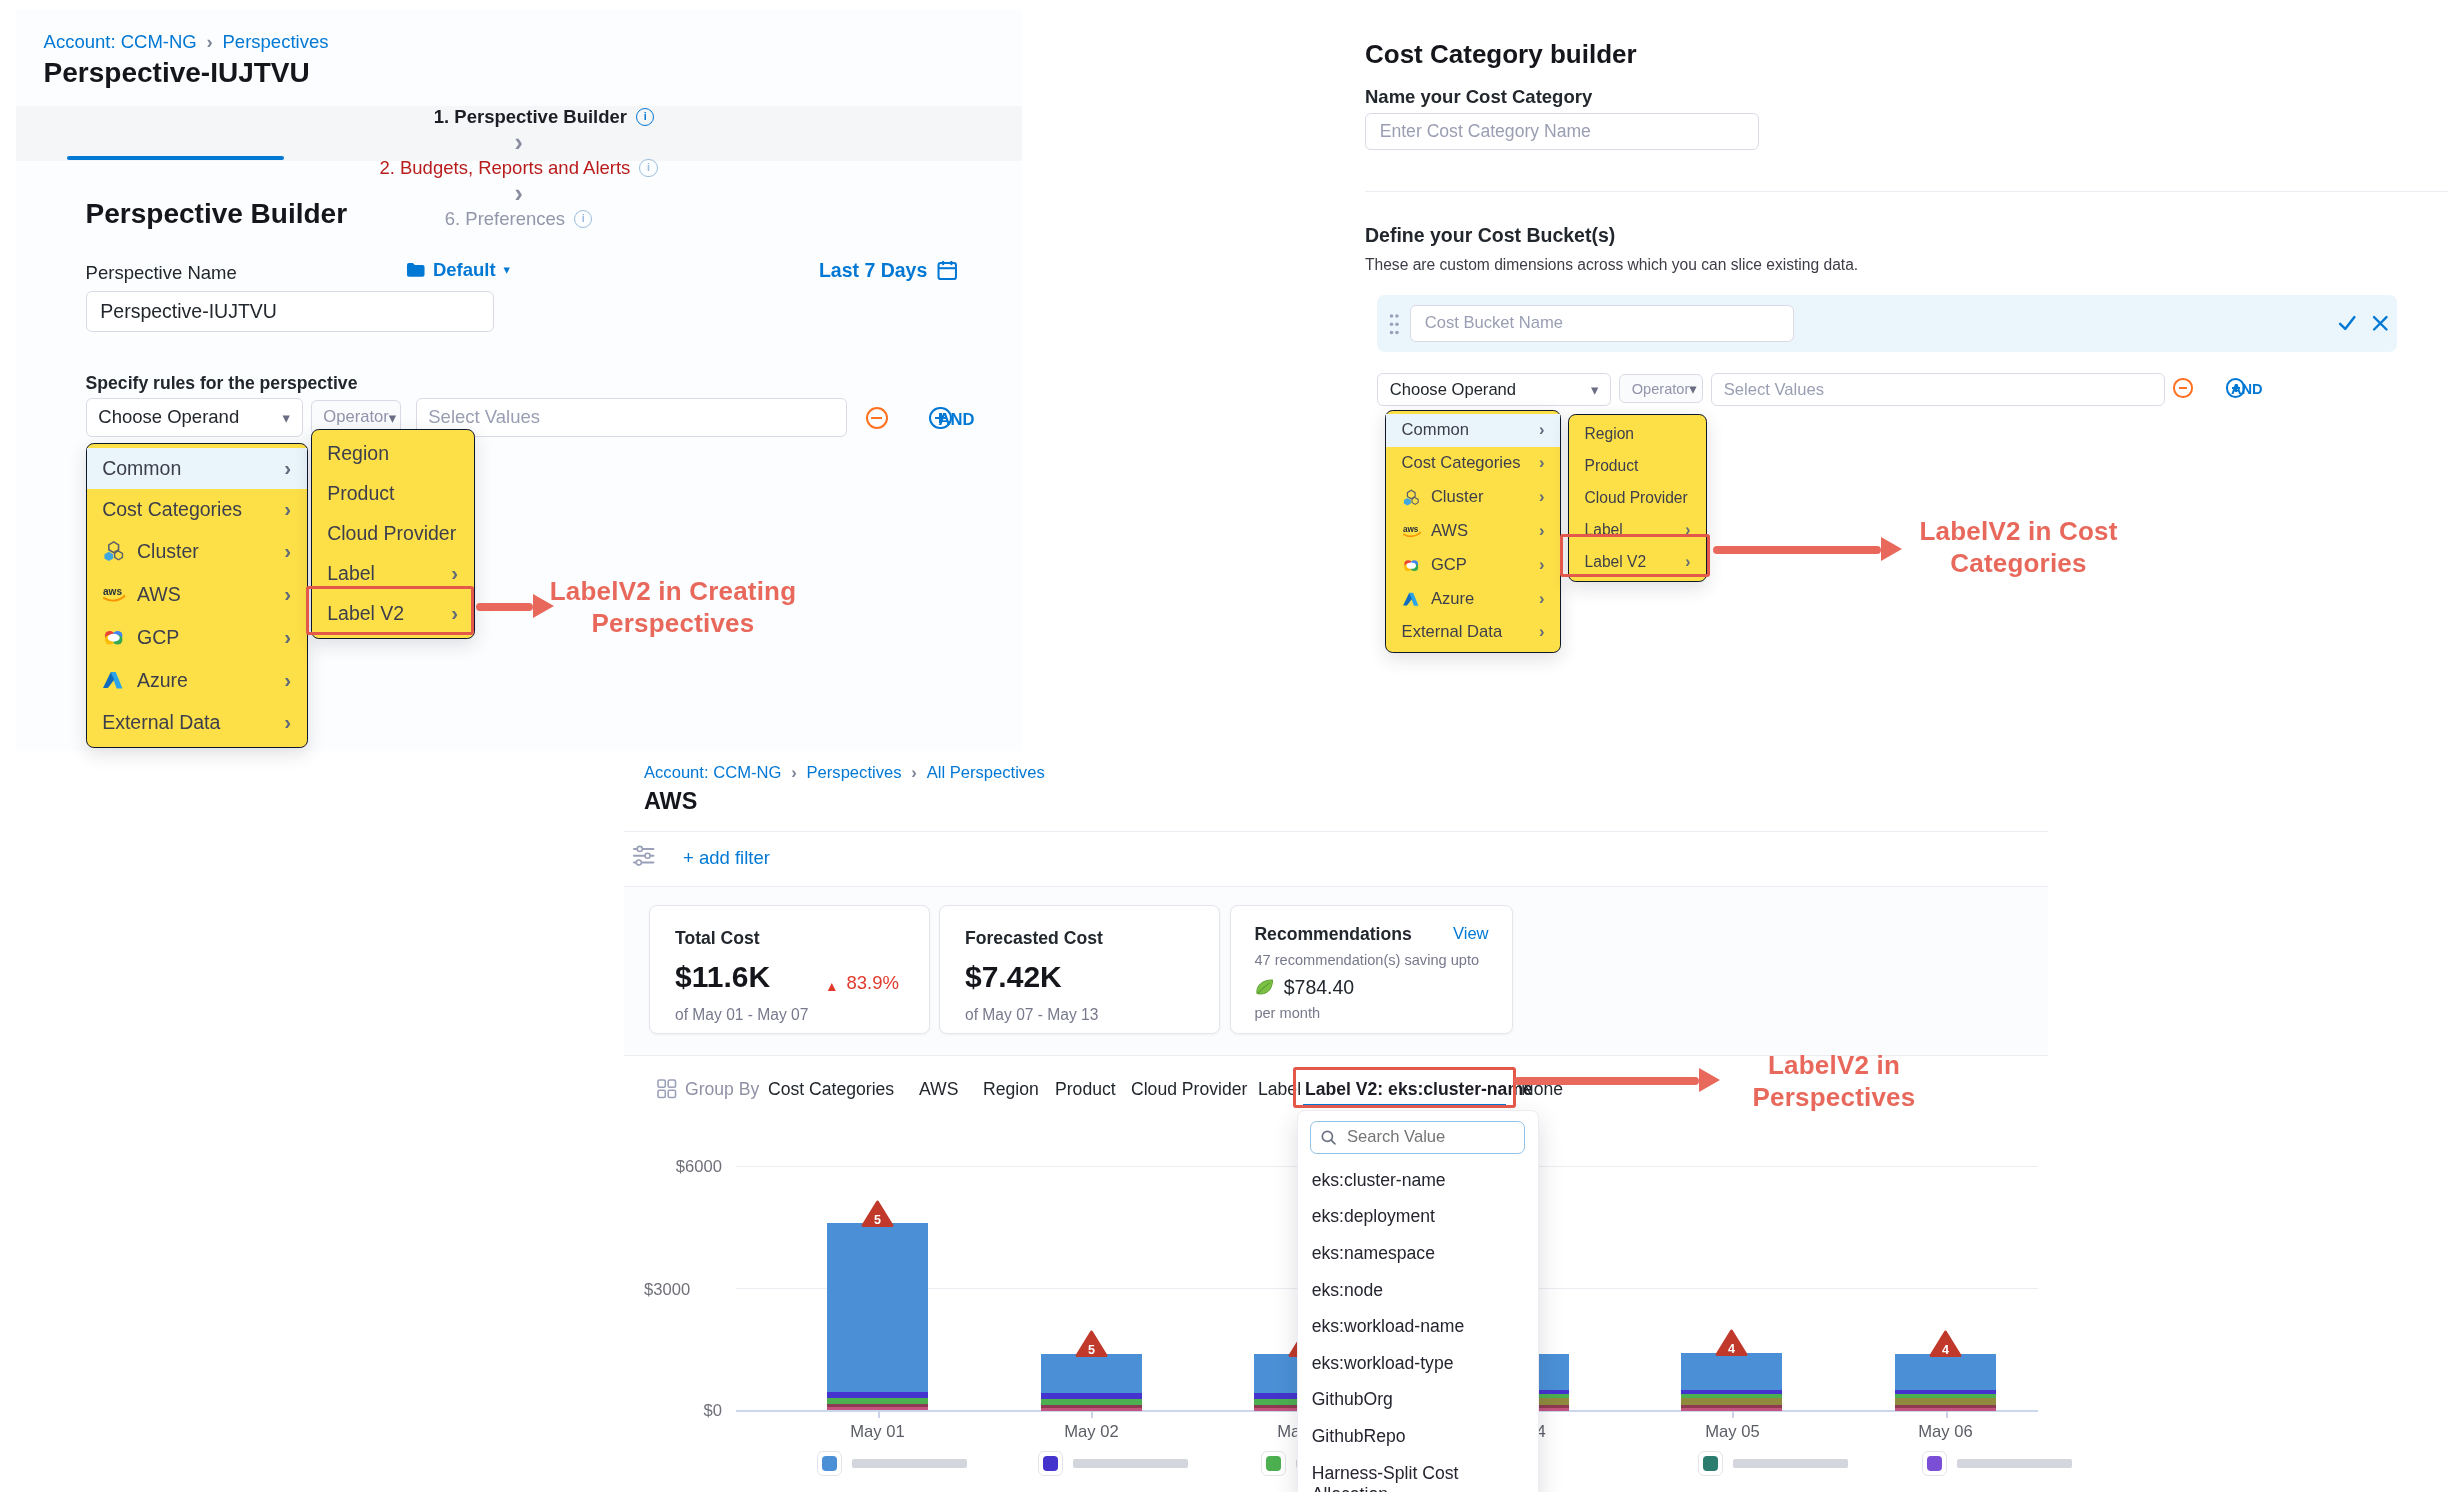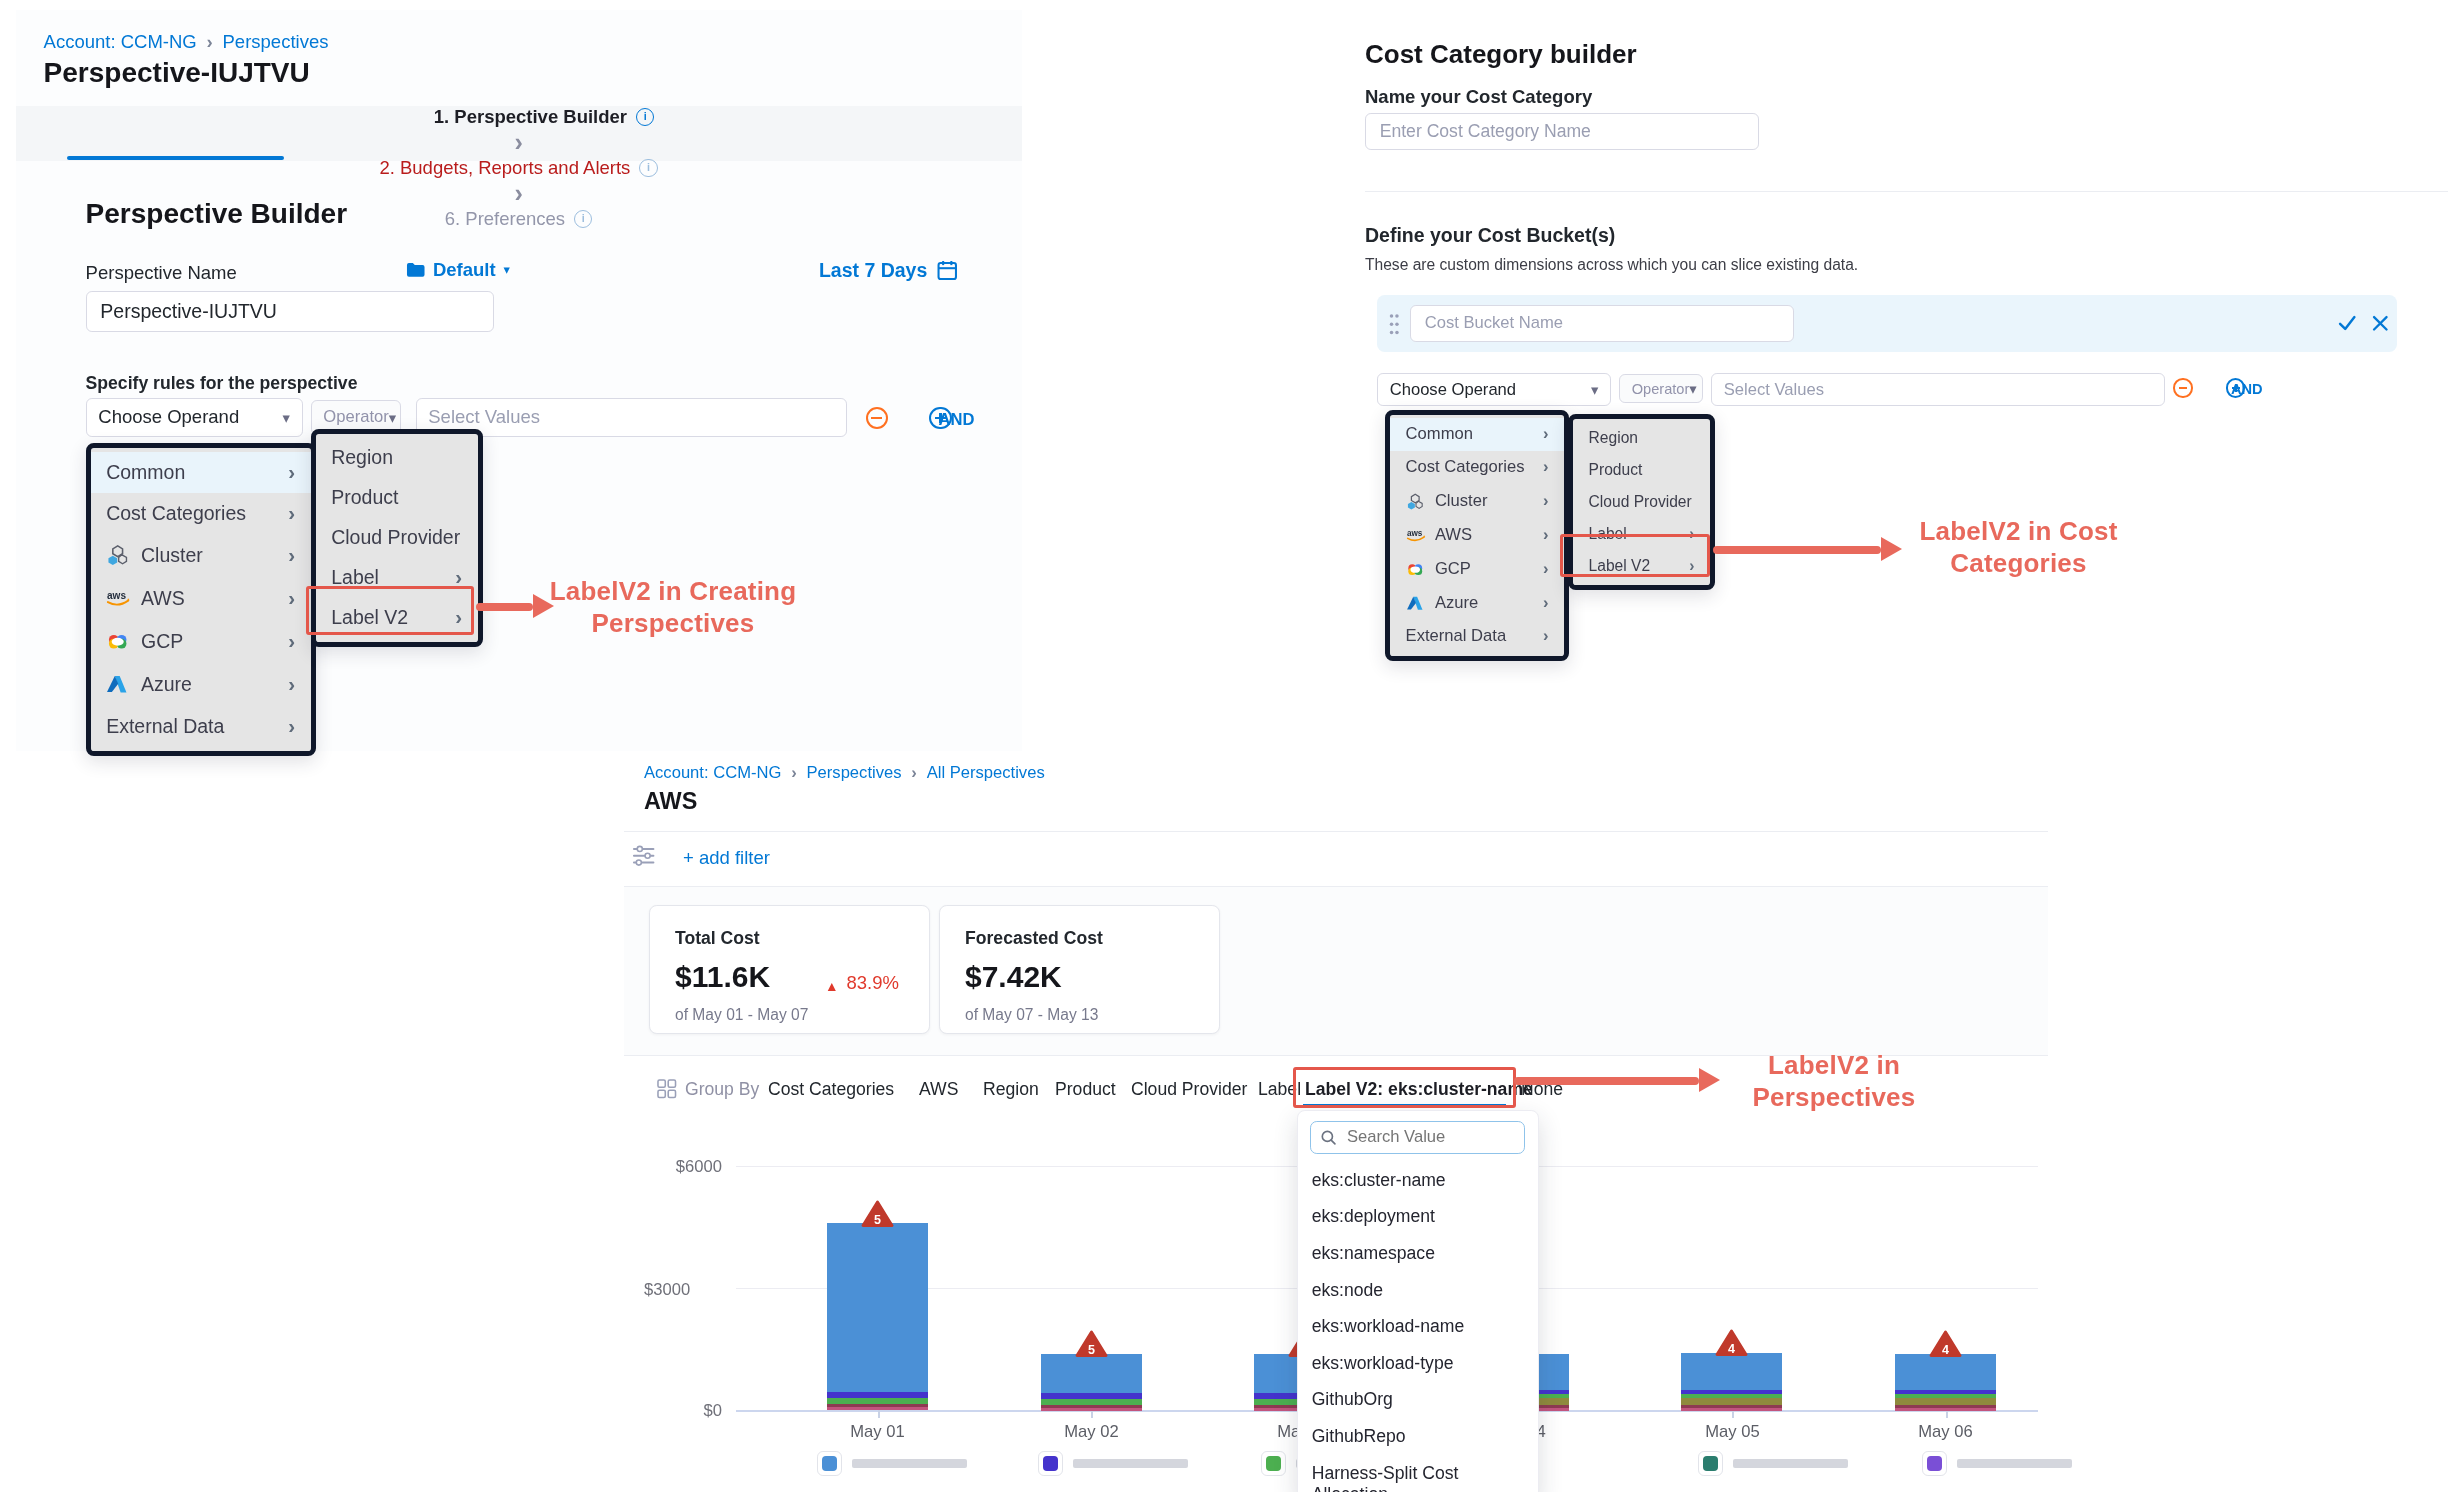--- a/index.html
+++ b/index.html
@@ -14,21 +14,21 @@
   .crumb .sep{color:#7c8598;font-weight:700;margin:0 9.8px;font-size:18.5px;}
   .h1{font-weight:700;color:#15161b;}
   .inputbox{background:#fff;border:1px solid #d9dae5;border-radius:5.9px;font-size:19.5px;color:#22272d;
             padding:0 13.7px;box-sizing:border-box;font-family:inherit;outline:none;}
   .inputbox::placeholder{color:#9a9eb2;}
   .selbox{background:#fff;border:1px solid #d9dae5;border-radius:5.9px;display:flex;align-items:center;
           box-sizing:border-box;padding:0 11.7px;}
   .selbox .caret{margin-left:auto;color:#6b6d85;font-size:14.6px;}
   .mutesel{background:#fafbfc;color:#9293ab;}
   .chev-r{margin-left:auto;color:#5f6b7a;font-weight:700;font-size:20.5px;line-height:1;}
-  .menu{position:absolute;background:#e5e5e5;border:5px solid #0f172a;border-radius:7.8px;
+  .menu{position:absolute;background:#fde047;border:1px solid #0f172a;border-radius:7.8px;
         box-shadow:0 5.9px 17.6px rgba(40,41,61,.14);z-index:4;}
   .mi{display:flex;align-items:center;padding:0 15.6px;color:#3d3e4c;}
   .mi .ic{display:inline-flex;width:25px;justify-content:flex-start;margin-right:9.8px;}
   .mi.hl{background:#e9f4fb;}
   .redbox{position:absolute;border:3.9px solid #e4574b;border-radius:2.9px;z-index:6;pointer-events:none;}
   .arrow{position:absolute;height:7.8px;background:#e8695c;border-radius:3.9px;z-index:7;}
   .arrow::after{content:'';position:absolute;right:-20.5px;top:-8.8px;border-left:21.5px solid #e8695c;
                 border-top:12.7px solid transparent;border-bottom:12.7px solid transparent;}
   .anno{position:absolute;color:#e8695c;font-weight:700;font-size:26px;line-height:32px;
         text-align:center;z-index:7;letter-spacing:0.2px;}
@@ -401,20 +401,37 @@
     </div>
     <div style="font-size:15.6px;color:#77798c;margin-top:11.7px;">of May 01 - May 07</div>
   </div>
 
   <div class="card" style="left:939px;top:905px;width:281px;height:129px;">
     <div class="bold" style="font-size:17.6px;">Forecasted Cost</div>
     <div class="bold" style="font-size:30px;color:#15161b;margin-top:11.7px;">$7.42K</div>
     <div style="font-size:15.6px;color:#77798c;margin-top:11.7px;">of May 07 - May 13</div>
   </div>
 
+  <div class="card" style="left:1230px;top:905px;width:283px;height:129px;padding:17.6px 23.4px;">
+    <div style="display:flex;align-items:center;">
+      <span class="bold" style="font-size:17.6px;">Recommendations</span>
+      <span class="blue" style="margin-left:auto;font-size:16.6px;">View</span>
+    </div>
+    <div style="font-size:14.6px;color:#77798c;margin-top:7.8px;">47 recommendation(s) saving upto</div>
+    <div style="display:flex;align-items:center;margin-top:7.8px;">
+      <span style="display:inline-flex;margin-right:7.8px;">
+        <svg width="21.5" height="19.5" viewBox="0 0 22 20">
+            <path d="M3 16C2 8 8 2 19 2c0 10-6 16-16 14z" fill="#7ac143" stroke="#5a9e2f" stroke-width="1"></path>
+            <path d="M4 16C8 11 12 8 16 5" stroke="#5a9e2f" stroke-width="1.2" fill="none"></path>
+          </svg>
+      </span>
+      <span style="font-size:19.5px;color:#22272d;">$784.40</span>
+    </div>
+    <div style="font-size:14.6px;color:#77798c;margin-top:5.9px;">per month</div>
+  </div>
 
   <div class="divider" style="left:624px;top:1055px;width:1424px;"></div>
 
   
   <span class="abs" style="left:657px;top:1079px;">
     <svg width="19.5" height="19.5" viewBox="0 0 20 20">
         <g fill="none" stroke="#9aa0b8" stroke-width="1.6">
           <rect x="1" y="1" width="7.5" height="7.5" rx="1.5"></rect>
           <rect x="11.5" y="1" width="7.5" height="7.5" rx="1.5"></rect>
           <rect x="1" y="11.5" width="7.5" height="7.5" rx="1.5"></rect>

